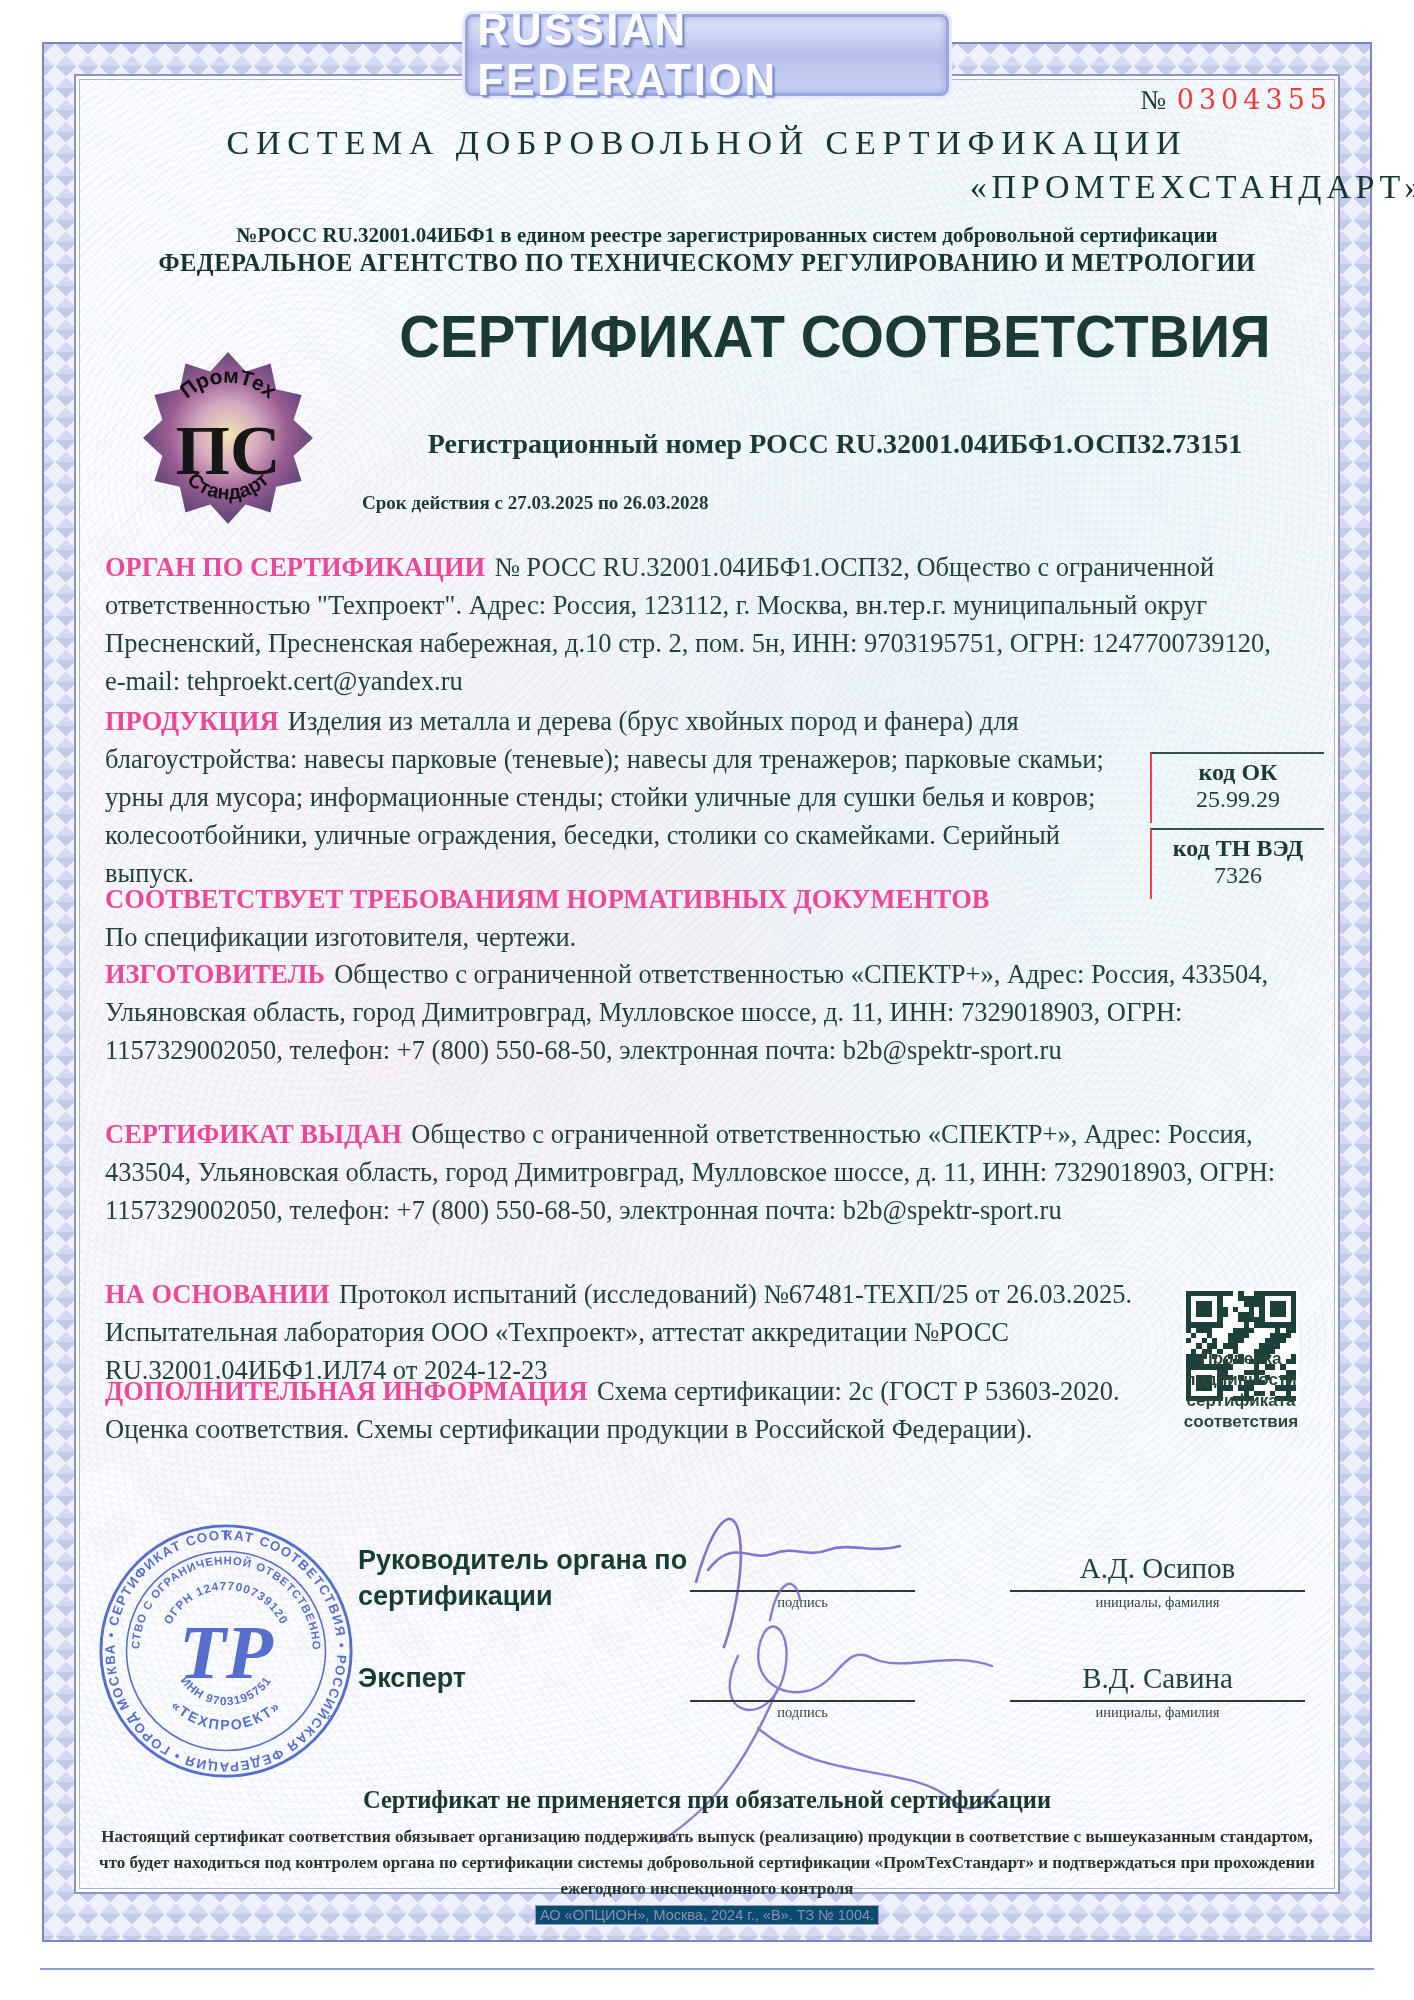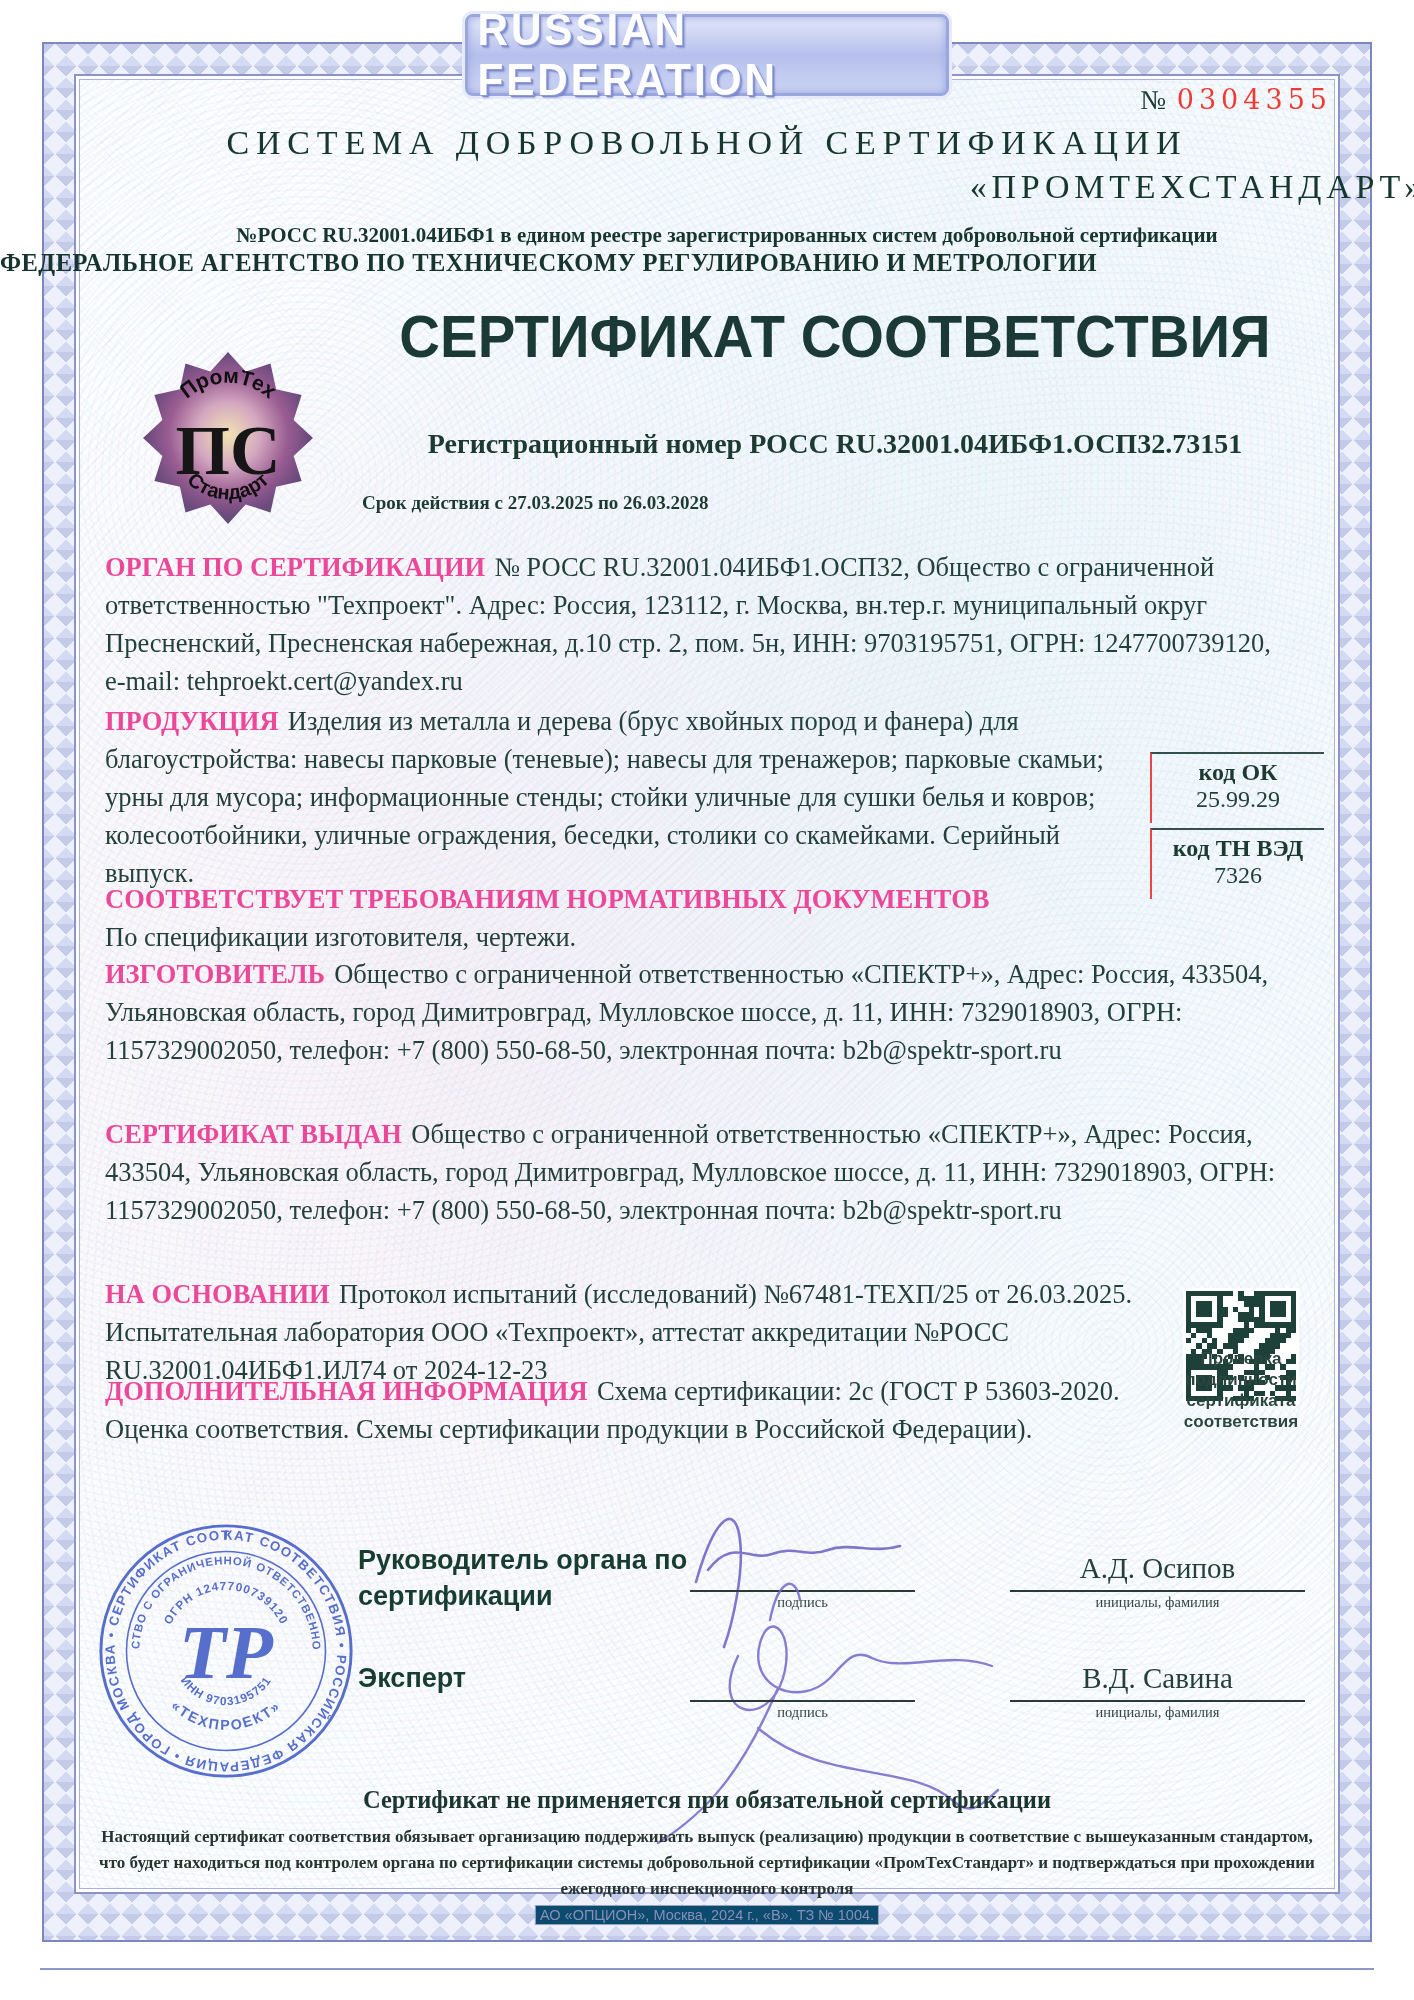--- a/index.html
+++ b/index.html
@@ -49,21 +49,21 @@
     letter-spacing:3px;color:#ffffff;transform:scaleX(.96);
     text-shadow:1px 1px 0 #8f9bd8,2px 2px 0 #7d8ace,3px 3px 2px rgba(90,103,175,.5);
   }
   
   .cert-no{position:absolute;top:84px;right:82px;font-size:27px;letter-spacing:2px;}
   .cert-no .no-sign{color:#1d3a33;border-bottom:0;}
   .cert-no .no-val{color:#ef3b36;font-family:"DejaVu Serif",serif;letter-spacing:5px;}
   .sys1{position:absolute;top:124px;width:100%;text-align:center;font-size:34px;letter-spacing:.2em;color:#16362e;}
   .sys2{position:absolute;top:168px;width:100%;text-align:right;font-size:34px;letter-spacing:.14em;color:#16362e;padding-left:12px;}
   .registry{position:absolute;top:223px;width:100%;text-align:center;font-size:21px;font-weight:bold;color:#17352d;padding-left:20px;}
-  .agency{position:absolute;top:249px;width:100%;font-size:24.5px;font-weight:bold;color:#17352d;letter-spacing:.02em;}
+  .agency{position:absolute;top:249px;width:100%;text-align:center;font-size:24.5px;font-weight:bold;color:#17352d;letter-spacing:.02em;}
   .doc-title{
     position:absolute;top:302px;left:330px;width:1010px;text-align:center;
     font-family:"Liberation Sans",sans-serif;font-weight:bold;font-size:60px;
     color:#1b3a35;transform:scaleX(.94);letter-spacing:0;
   }
   .reg-number{position:absolute;top:428px;left:330px;width:1010px;text-align:center;font-size:28px;font-weight:bold;color:#1d3a32;}
   .validity{position:absolute;top:492px;left:362px;font-size:19px;font-weight:bold;color:#1d3a32;}
   
   .logo{
     position:absolute;left:143px;top:352px;width:170px;height:172px;

